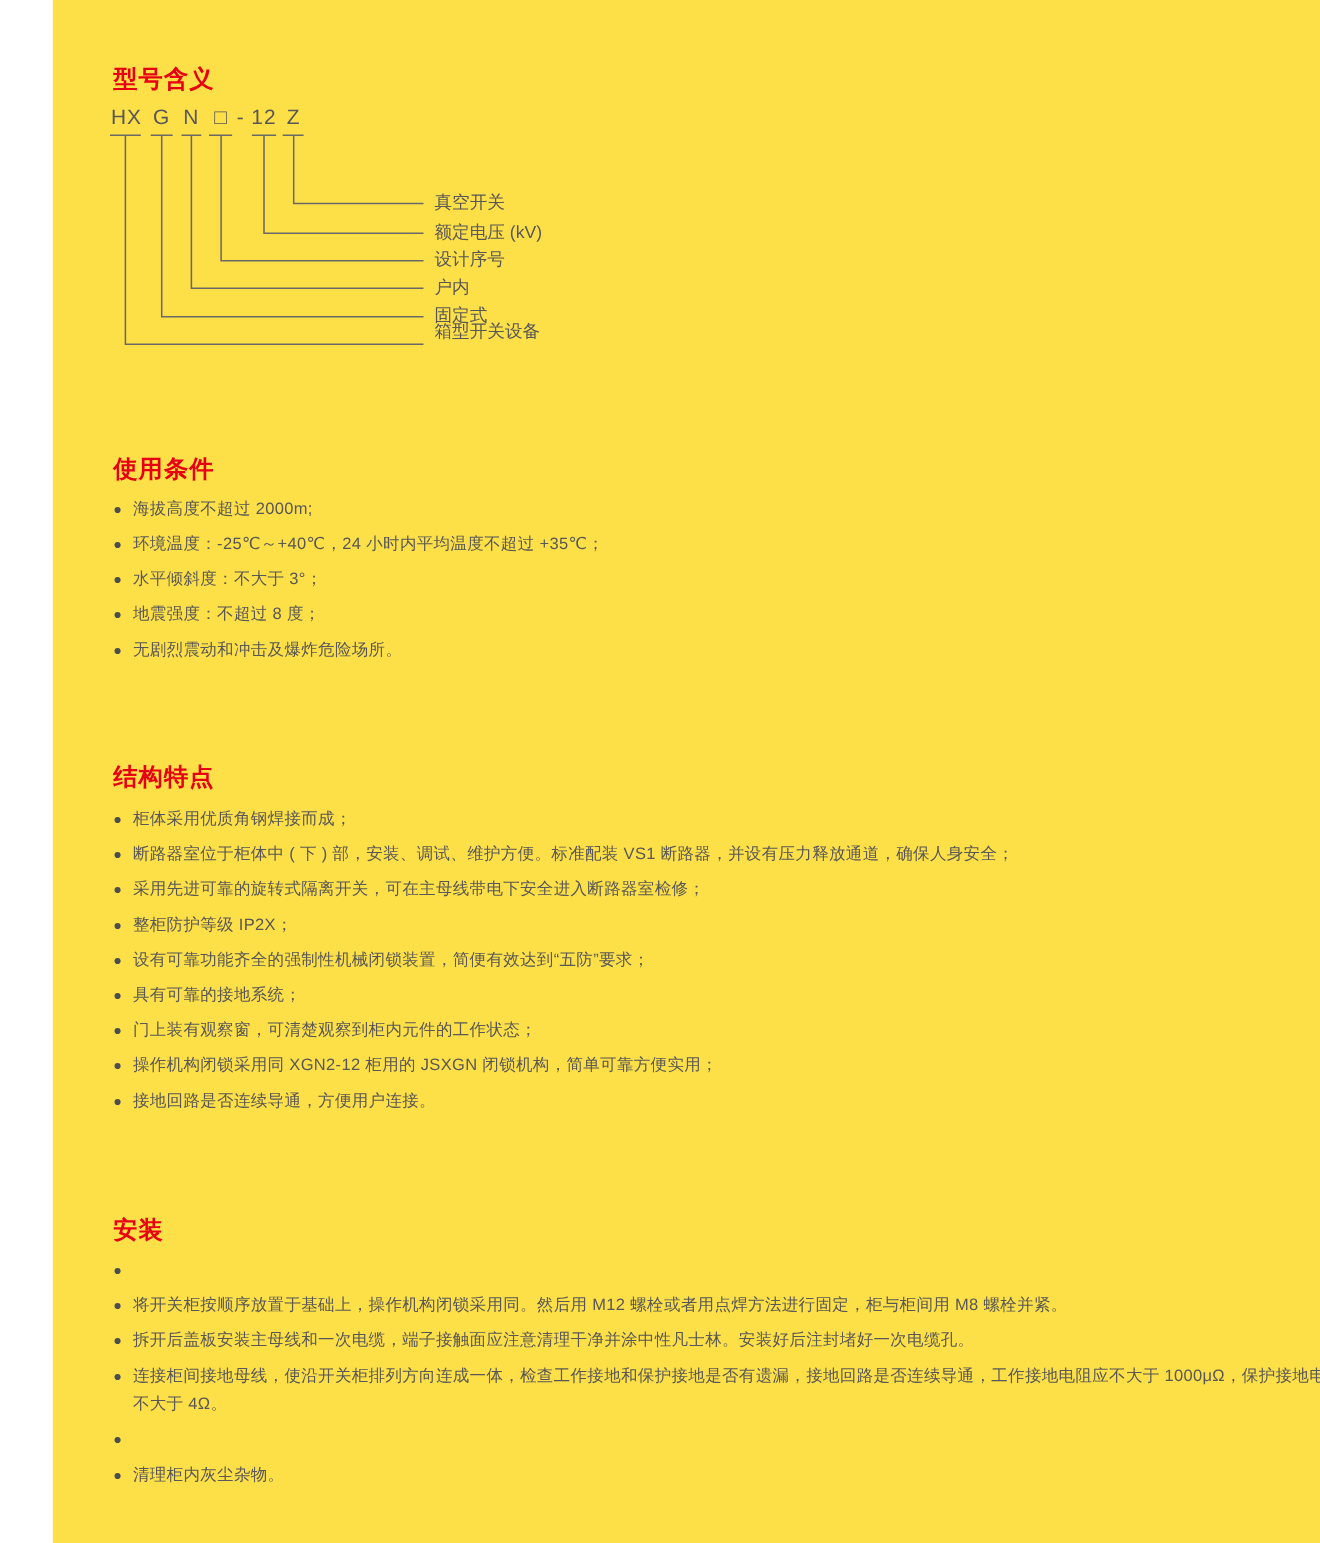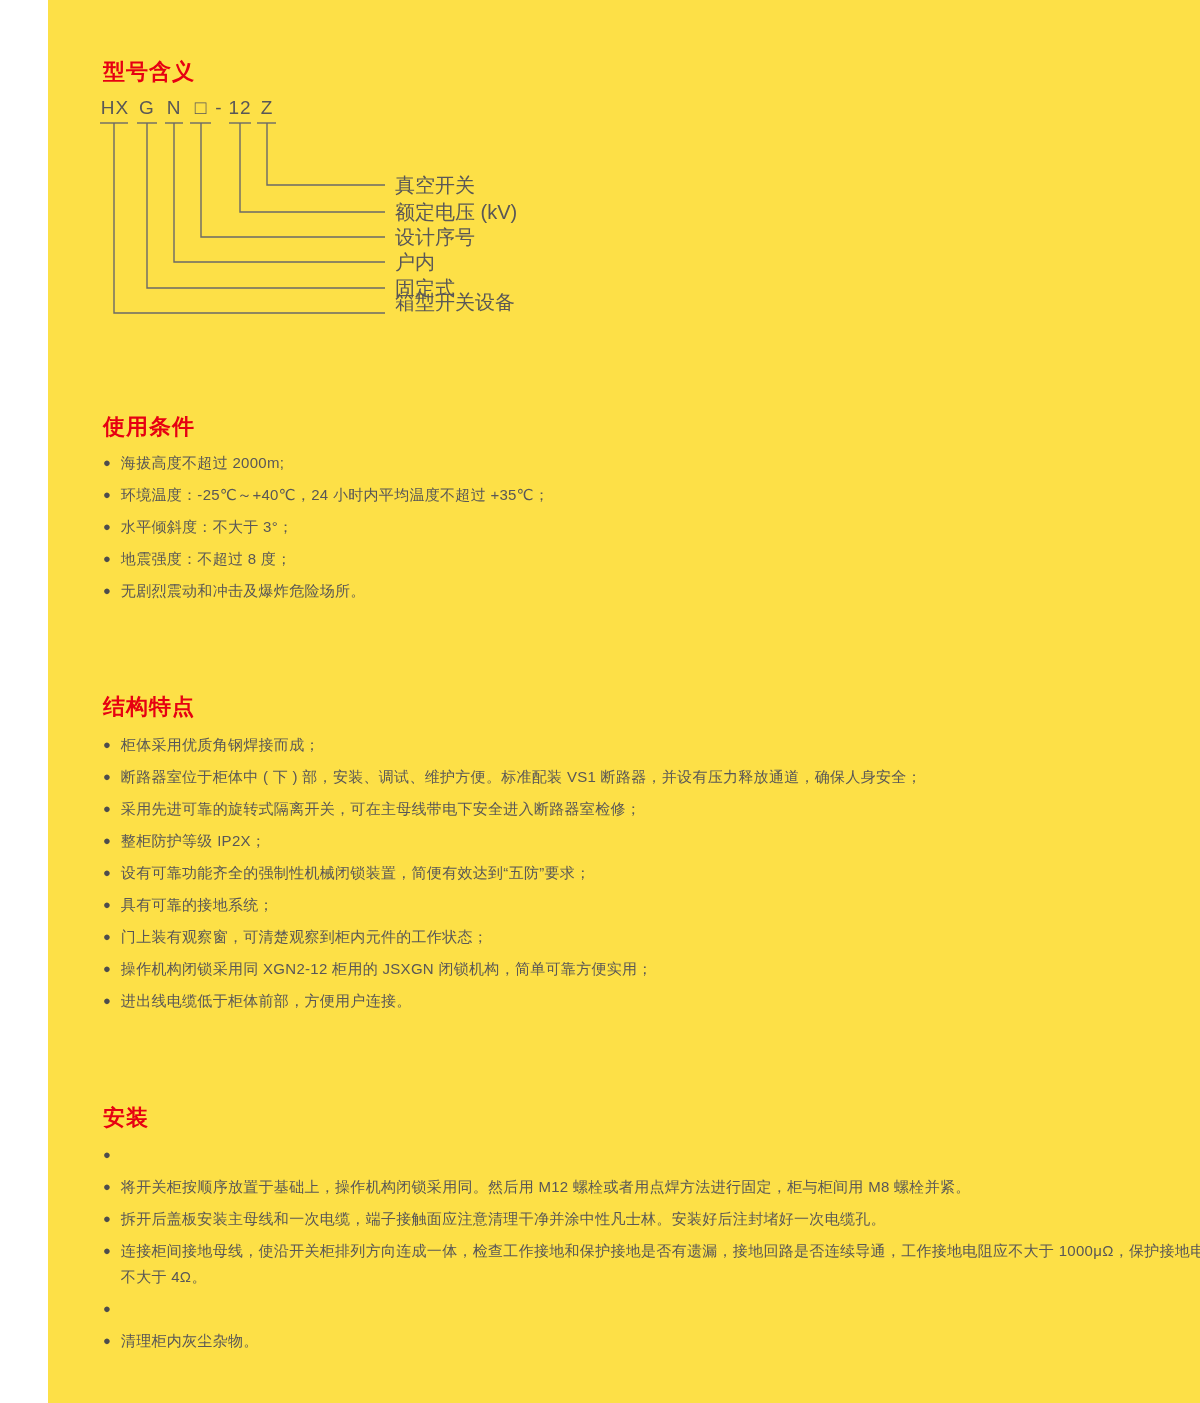--- a/index.html
+++ b/index.html
@@ -59,21 +59,21 @@
   .code-box  { left: 141px; width: 24px; }
   .code-dash { left: 161px; width: 20px; }
   .code-12   { left: 178px; width: 28px; }
   .code-z    { left: 207px; width: 24px; }
 
   .diagram-label {
     position: absolute;
     left: 347px;
     height: 22px;
     line-height: 22px;
-    font-size: 20px;
+    font-size: 16px;
     color: #595757;
     white-space: nowrap;
   }
   .dl-0 { top: 79px; }
   .dl-1 { top: 106px; }
   .dl-2 { top: 131px; }
   .dl-3 { top: 156px; }
   .dl-4 { top: 182px; }
   .dl-5 { top: 196px; }
 
@@ -202,21 +202,21 @@
     <li>
       <span class="bullet-dot">●</span>
       <span class="bullet-text">门上装有观察窗，可清楚观察到柜内元件的工作状态；</span>
     </li>
     <li>
       <span class="bullet-dot">●</span>
       <span class="bullet-text">操作机构闭锁采用同 XGN2-12 柜用的 JSXGN 闭锁机构，简单可靠方便实用；</span>
     </li>
     <li>
       <span class="bullet-dot">●</span>
-      <span class="bullet-text">进出线电缆低于柜体前部，方便用户连接。</span>
+      <span class="bullet-text">接地回路是否连续导通，方便用户连接。</span>
     </li>
   </ul>
 
   <h2 class="section-title" id="title-install">安装</h2>
   <ul class="bullet-list" id="list-install">
     <li>
       <span class="bullet-dot">●</span>
     </li>
     <li>
       <span class="bullet-dot">●</span>

